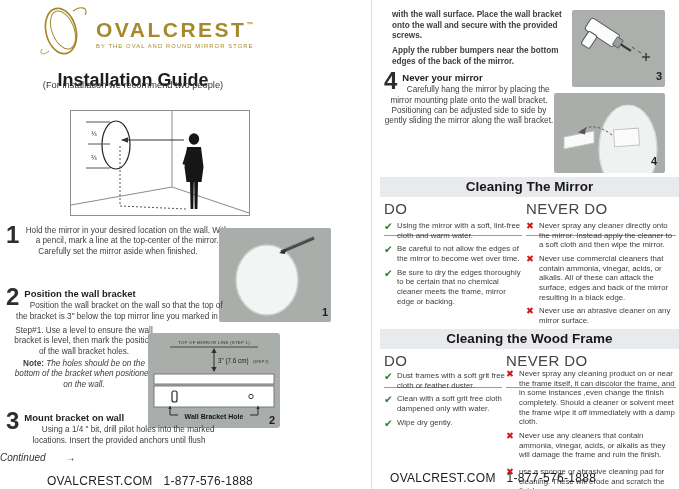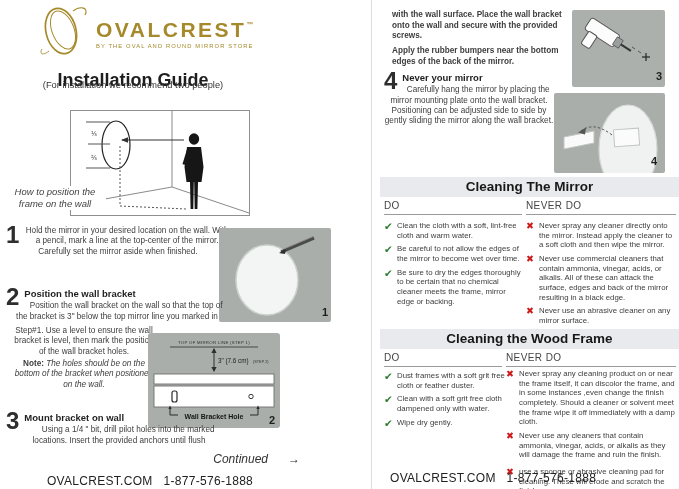--- a/index.html
+++ b/index.html
@@ -20,33 +20,33 @@
   .posdiag{position:absolute;left:70px;top:110px;}
   .diag-caption{position:absolute;left:4px;top:186px;width:102px;text-align:center;
                 font-style:italic;font-size:9.5px;line-height:1.25;color:#444;background:#fff;}
   .step{position:absolute;}
   .num{float:left;font-size:24px;font-weight:bold;line-height:20px;margin:1px 5px 0 0;color:#2e2e2e;}
   .shead{font-size:9.5px;font-weight:bold;color:#1f1f1f;padding-top:2px;line-height:1.2;}
   .sbody{font-size:8.2px;line-height:1.26;margin-top:2px;color:#3d3d3d;text-align:center;}
   .note-label{font-weight:bold;}
   .note-text{font-style:italic;}
   .figbox{position:absolute;}
-  .continued{position:absolute;left:0;top:452px;width:300px;text-align:right;font-size:12px;}
+  .continued{position:absolute;left:0;top:452px;width:300px;text-align:left;font-size:10px;}
   .continued .ctext{font-style:italic;color:#333;}
   .continued .arrow{margin-left:20px;font-weight:bold;color:#222;}
   .footer{position:absolute;font-size:12px;letter-spacing:.3px;color:#222;white-space:pre;}
   .footer-left{left:0;top:474px;width:300px;text-align:center;}
 
   
   .rp{position:absolute;left:380px;top:0;width:299px;height:489px;}
   .rpara{position:absolute;font-size:8.2px;line-height:1.28;color:#3d3d3d;font-weight:bold;}
   .band{position:absolute;left:0;width:299px;height:20px;background:#e8eaee;
         text-align:center;font-size:13.5px;font-weight:bold;color:#181818;line-height:20px;}
-  .colhead{position:absolute;font-size:10px;letter-spacing:.4px;color:#444;
-           border-bottom:1px solid #9a9a9a;padding-bottom:3px;}
+  .colhead{position:absolute;font-size:15px;letter-spacing:.4px;color:#444;
+           border-bottom:1px solid #9a9a9a;padding-bottom:18px;}
   .dolist,.neverlist{position:absolute;}
   .li{display:flex;align-items:flex-start;margin-bottom:4px;}
   .check{color:#2e7d33;font-size:10.5px;font-weight:bold;line-height:1;width:13px;flex:none;}
   .cross{color:#cf1a1a;font-size:9.5px;font-weight:bold;line-height:1;width:13px;flex:none;}
   .li-text{font-size:7.8px;line-height:1.24;color:#3d3d3d;}
   .footer-right{left:10px;top:471px;}
 </style>
 </head>
 <body>
 
@@ -84,21 +84,20 @@
       <line x1="52" y1="30" x2="114" y2="30" stroke="#333" stroke-width="1"></line>
       <polygon points="51,30 58,27.2 58,32.8" fill="#333"></polygon>
       <line x1="50" y1="36" x2="50" y2="94" stroke="#555" stroke-width="1" stroke-dasharray="2,2"></line>
       <line x1="50" y1="96" x2="116" y2="99" stroke="#555" stroke-width="1" stroke-dasharray="2,2"></line>
       <g fill="#161616">
         <ellipse cx="124" cy="29" rx="5.2" ry="5.8"></ellipse>
         <path d="M117,37 L131,37 L133.5,57 L131.5,72 L128,72 L127.4,99 L124.7,99 L124.2,72 L123.8,72 L123.3,99 L120.6,99 L120,72 L116.5,72 L114.5,57 Z"></path>
         <path d="M116.8,40 L112.5,54 L114.5,55 L118.5,44 Z"></path>
       </g>
     </svg>
-    <div class="diag-caption">How to position the frame on the wall</div>
 
     <div class="step" style="left:6px;top:224px;width:224px;">
       <span class="num">1</span>
       <div class="sbody">Hold the mirror in your desired location on the wall. With a pencil, mark a line at the top-center of the mirror. Carefully set the mirror aside when finished.</div>
     </div>
 
     <svg class="figbox" style="left:219px;top:228px;" width="112" height="94" viewBox="0 0 112 94">
       <rect x="0" y="0" width="112" height="94" rx="2" fill="#a9aeaa"></rect>
       <ellipse cx="48" cy="52" rx="31" ry="35" fill="#f3f5f4" stroke="#ccd1ce" stroke-width="1.5"></ellipse>
       <line x1="95" y1="10" x2="62" y2="24" stroke="#4a4a4a" stroke-width="3.2"></line>
@@ -188,21 +187,21 @@
       <text x="97" y="72" font-size="11" font-weight="bold" fill="#1f1f1f">4</text>
     </svg>
 
     <div class="band" style="top:177px;">Cleaning The Mirror</div>
     <div class="colhead" style="left:4px;top:200px;width:138px;">DO</div>
     <div class="colhead" style="left:146px;top:200px;width:150px;">NEVER DO</div>
 
     <div class="dolist" style="left:4px;top:221px;width:141px;">
       <div class="li">
           <span class="check">✔</span>
-          <span class="li-text">Clean the cloth with a soft, lint-free cloth and warm water.</span>
+          <span class="li-text">Using the mirror with a soft, lint-free cloth and warm water.</span>
         </div>
       <div class="li">
           <span class="check">✔</span>
           <span class="li-text">Be careful to not allow the edges of the mirror to become wet over time.</span>
         </div>
       <div class="li">
           <span class="check">✔</span>
           <span class="li-text">Be sure to dry the edges thoroughly to be certain that no chemical cleaner meets the frame, mirror edge or backing.</span>
         </div>
     </div>

